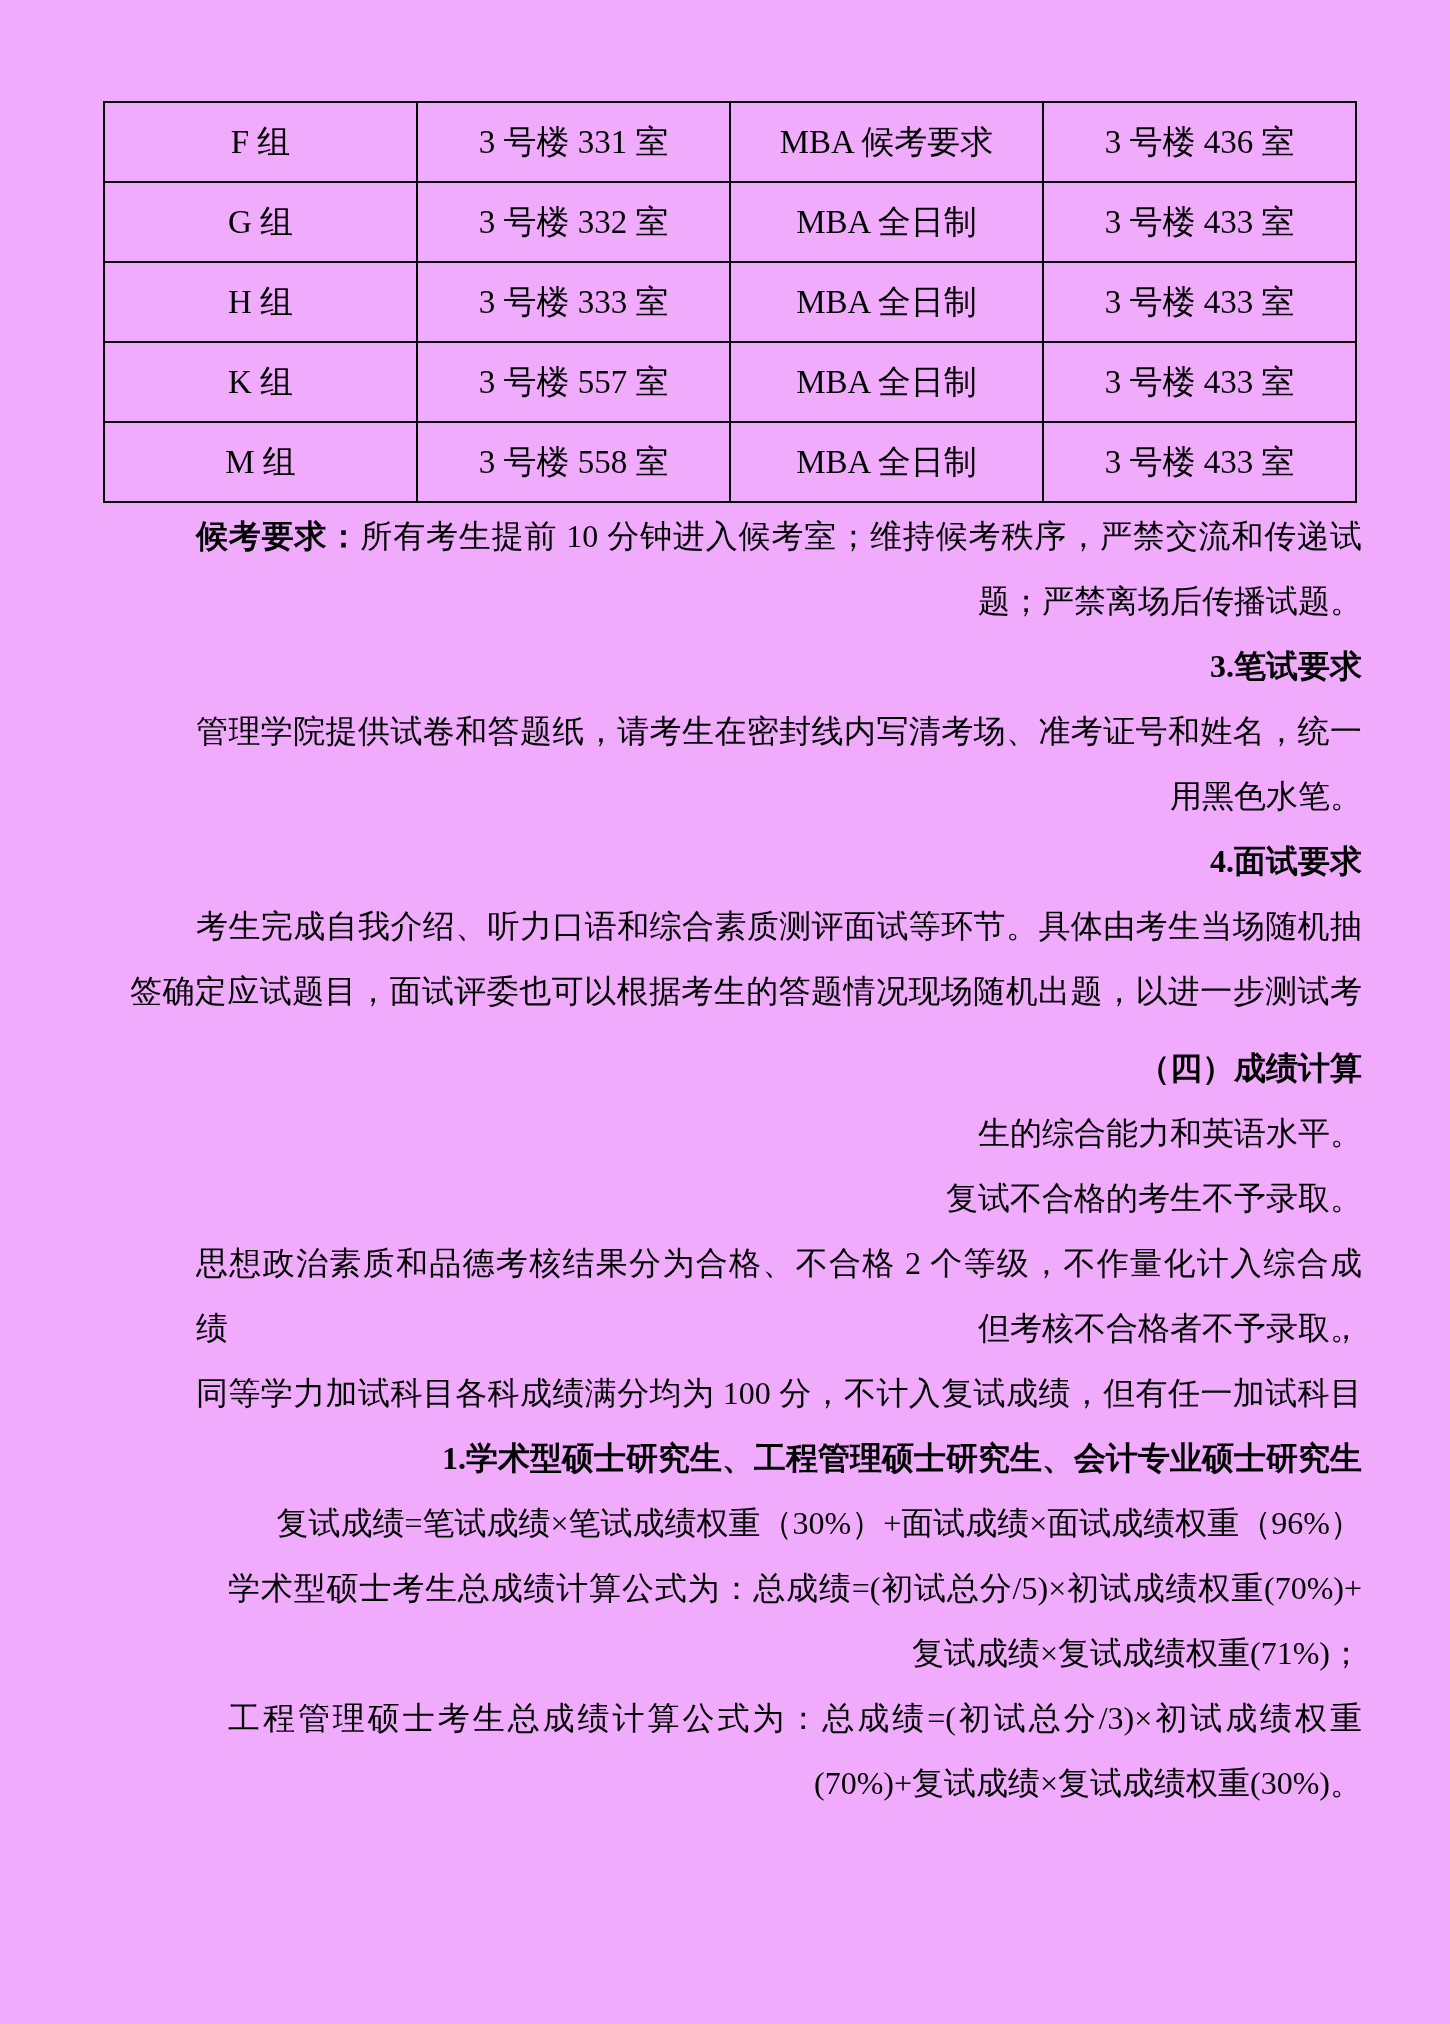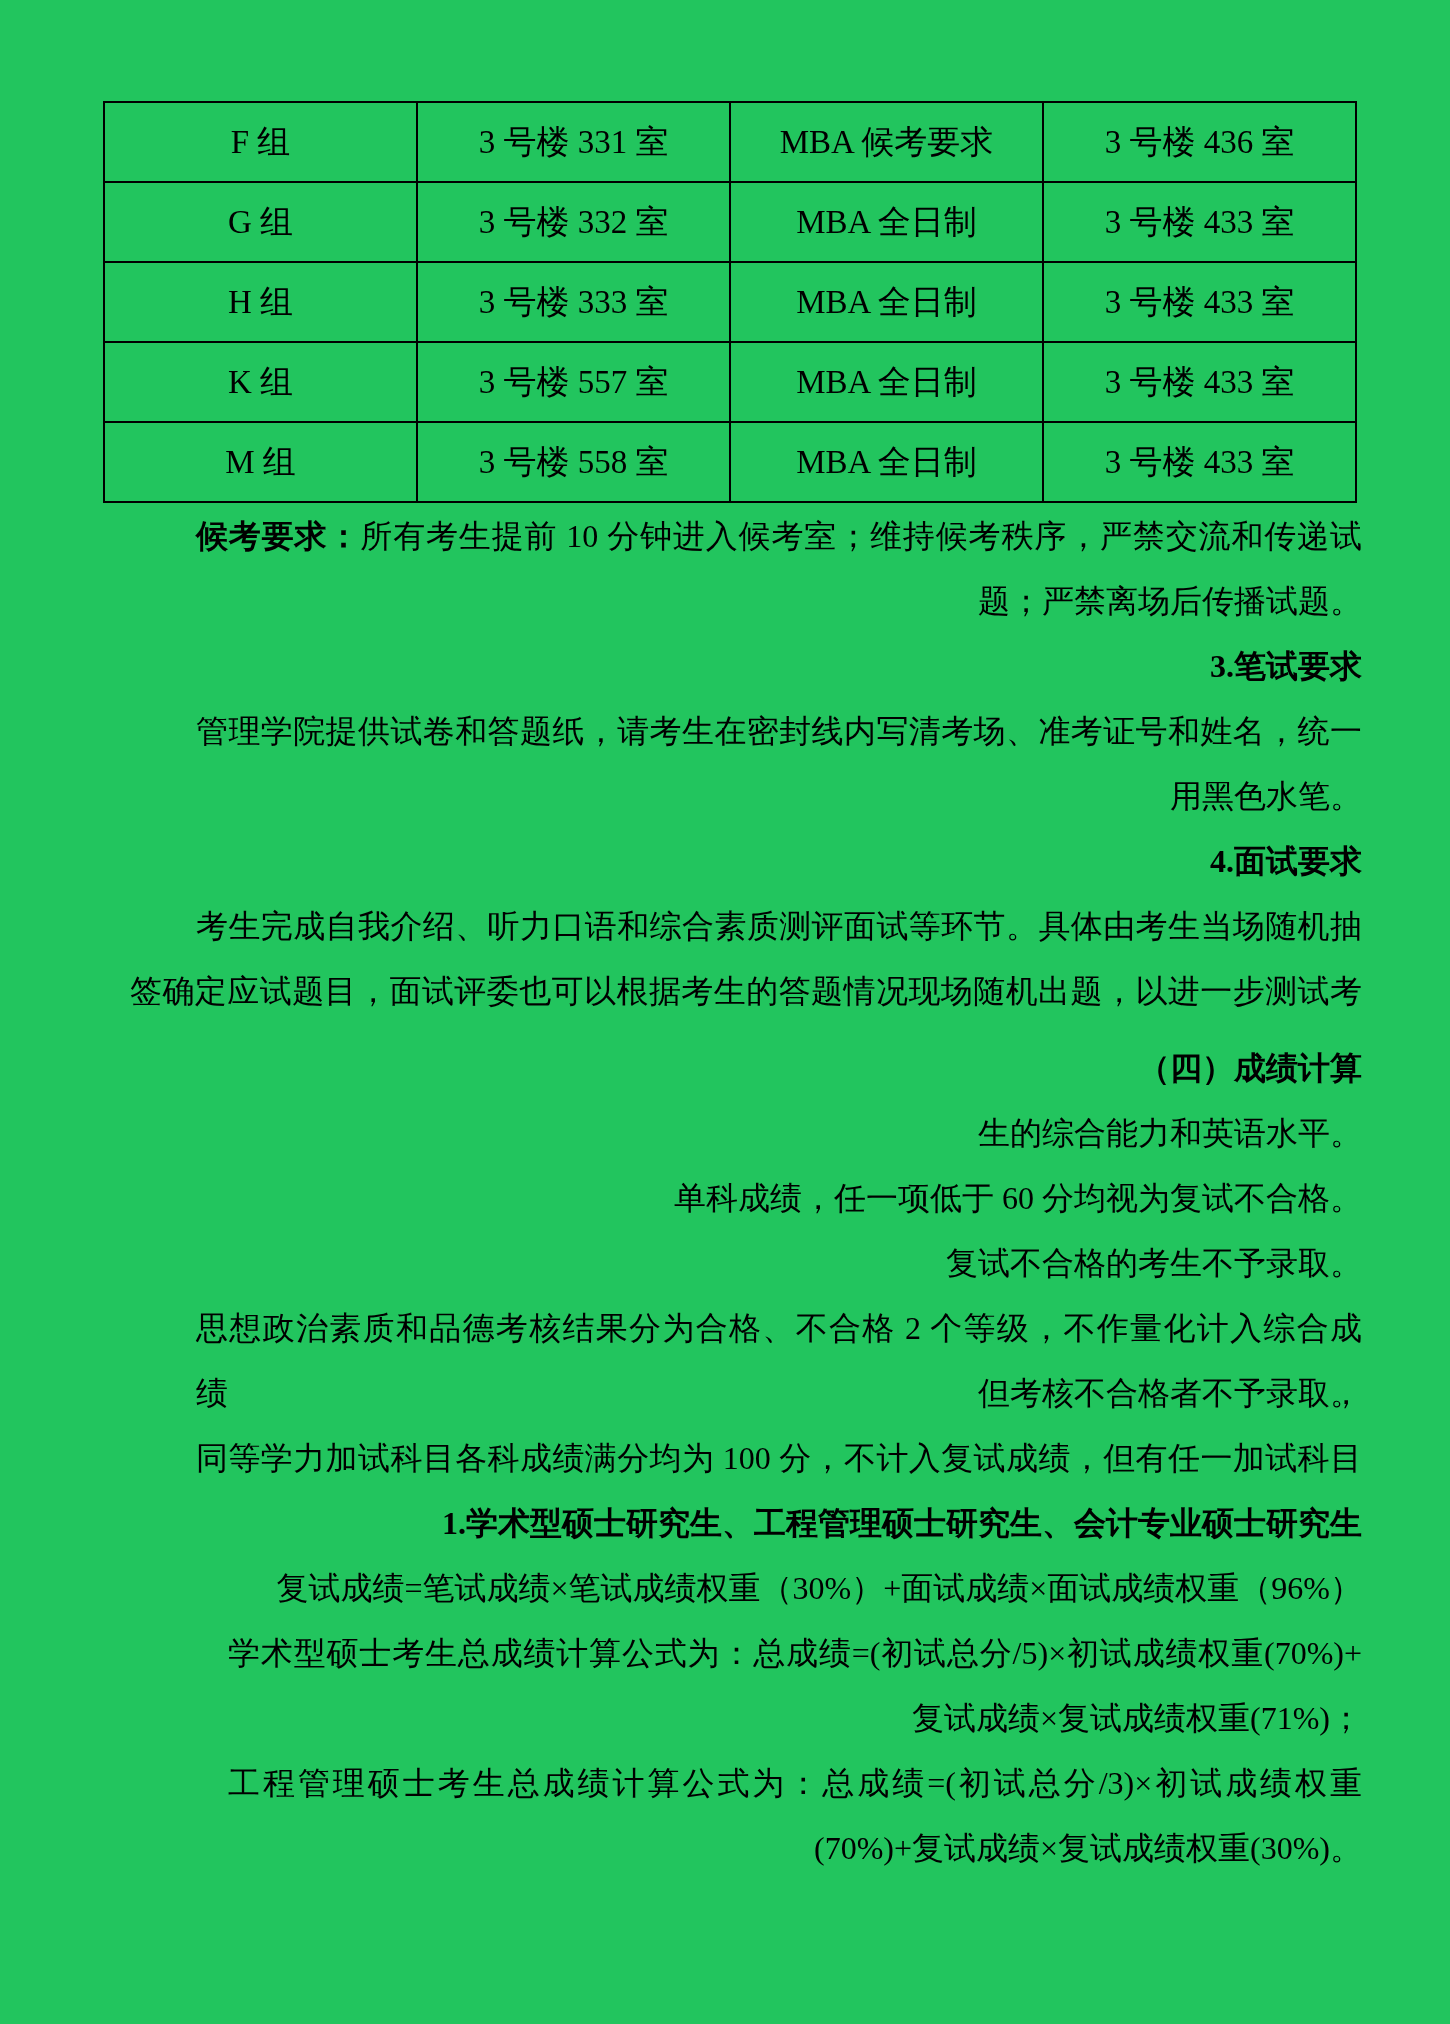--- a/index.html
+++ b/index.html
@@ -11,21 +11,21 @@
     width: 1450px;
     height: 2024px;
     position: relative;
     font-family: "Liberation Serif", "DejaVu Serif", serif;
     color: #000000;
     overflow: hidden;
   }
   .page {
     position: absolute;
     inset: 0;
-    background: #22c55e;
+    background: #f0abfc;
   }
   
   table.rooms {
     position: absolute;
     left: 103px;
     top: 101px;
     width: 1254px;
     border-collapse: collapse;
     table-layout: fixed;
   }
@@ -109,21 +109,20 @@
       <div class="line ind2 fill"><span class="bold">候考要求：</span>所有考生提前 10 分钟进入候考室；维持候考秩序，严禁交流和传递试</div>
       <div class="line ind0">题；严禁离场后传播试题。</div>
       <div class="line ind2 bold">3.笔试要求</div>
       <div class="line ind2 fill">管理学院提供试卷和答题纸，请考生在密封线内写清考场、准考证号和姓名，统一</div>
       <div class="line ind0">用黑色水笔。</div>
       <div class="line ind2 bold">4.面试要求</div>
       <div class="line ind2 fill">考生完成自我介绍、听力口语和综合素质测评面试等环节。具体由考生当场随机抽</div>
       <div class="line ind0 fill">签确定应试题目，面试评委也可以根据考生的答题情况现场随机出题，以进一步测试考</div>
       <div class="line indsec bold space-before">（四）成绩计算</div>
       <div class="line ind0">生的综合能力和英语水平。</div>
-      <div class="line ind0">单科成绩，任一项低于 60 分均视为复试不合格。</div>
       <div class="line ind2">复试不合格的考生不予录取。</div>
       <div class="line ind2 fill">思想政治素质和品德考核结果分为合格、不合格 2 个等级，不作量化计入综合成绩，</div>
       <div class="line ind0">但考核不合格者不予录取。</div>
       <div class="line ind2 fill">同等学力加试科目各科成绩满分均为 100 分，不计入复试成绩，但有任一加试科目</div>
       <div class="line ind2 bold">1.学术型硕士研究生、工程管理硕士研究生、会计专业硕士研究生</div>
       <div class="line ind3">复试成绩=笔试成绩×笔试成绩权重（30%）+面试成绩×面试成绩权重（96%）</div>
       <div class="line ind3 fill">学术型硕士考生总成绩计算公式为：总成绩=(初试总分/5)×初试成绩权重(70%)+</div>
       <div class="line ind0">复试成绩×复试成绩权重(71%)；</div>
       <div class="line ind3 fill">工程管理硕士考生总成绩计算公式为：总成绩=(初试总分/3)×初试成绩权重</div>
       <div class="line ind0">(70%)+复试成绩×复试成绩权重(30%)。</div>

